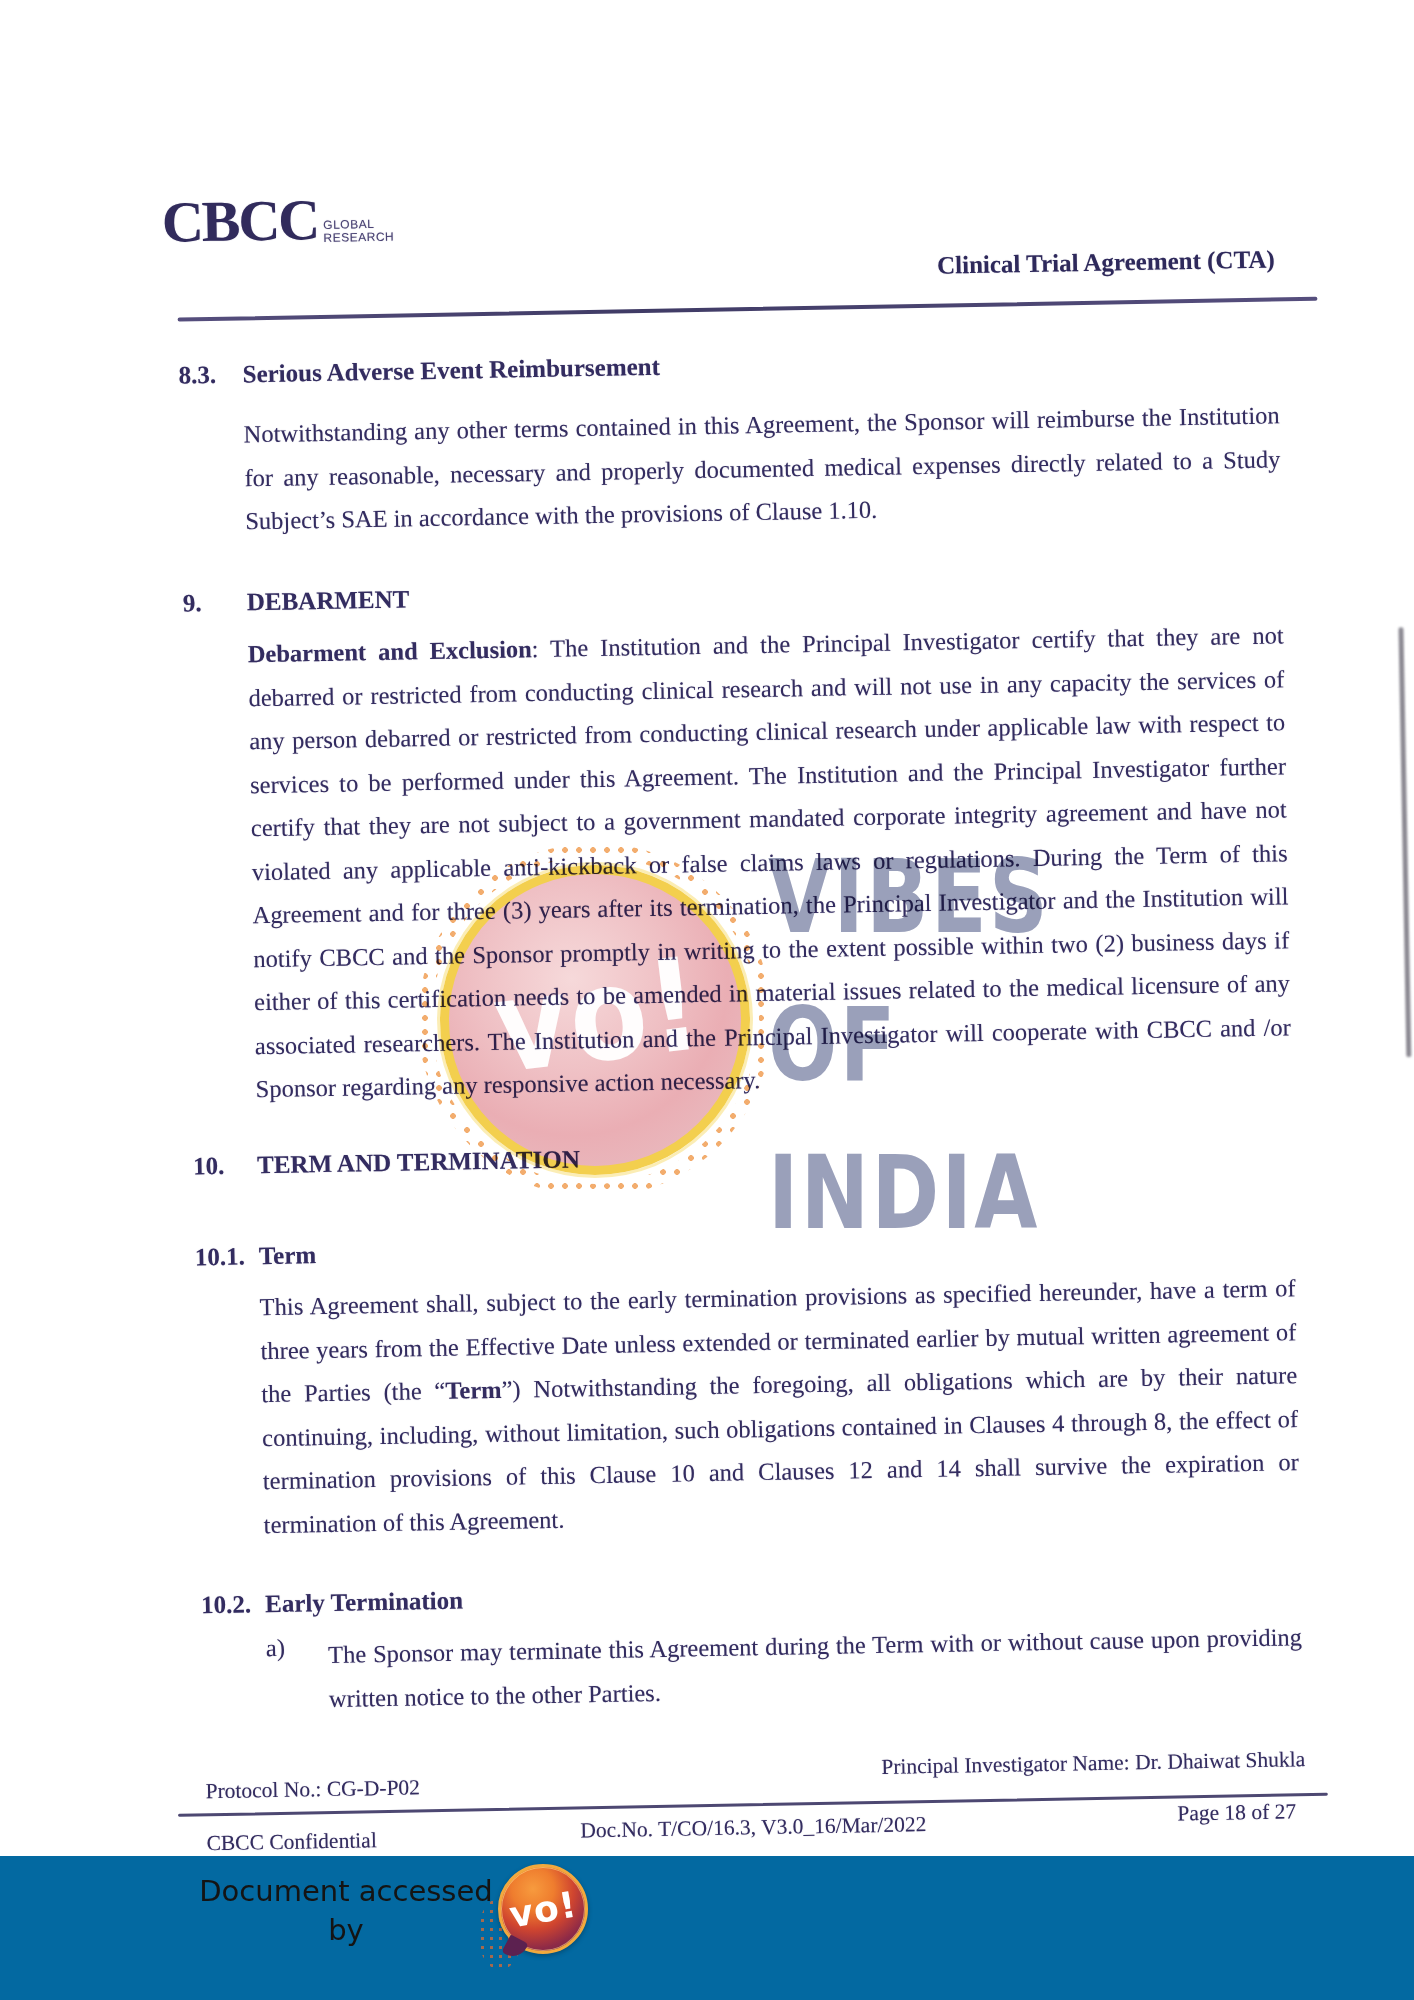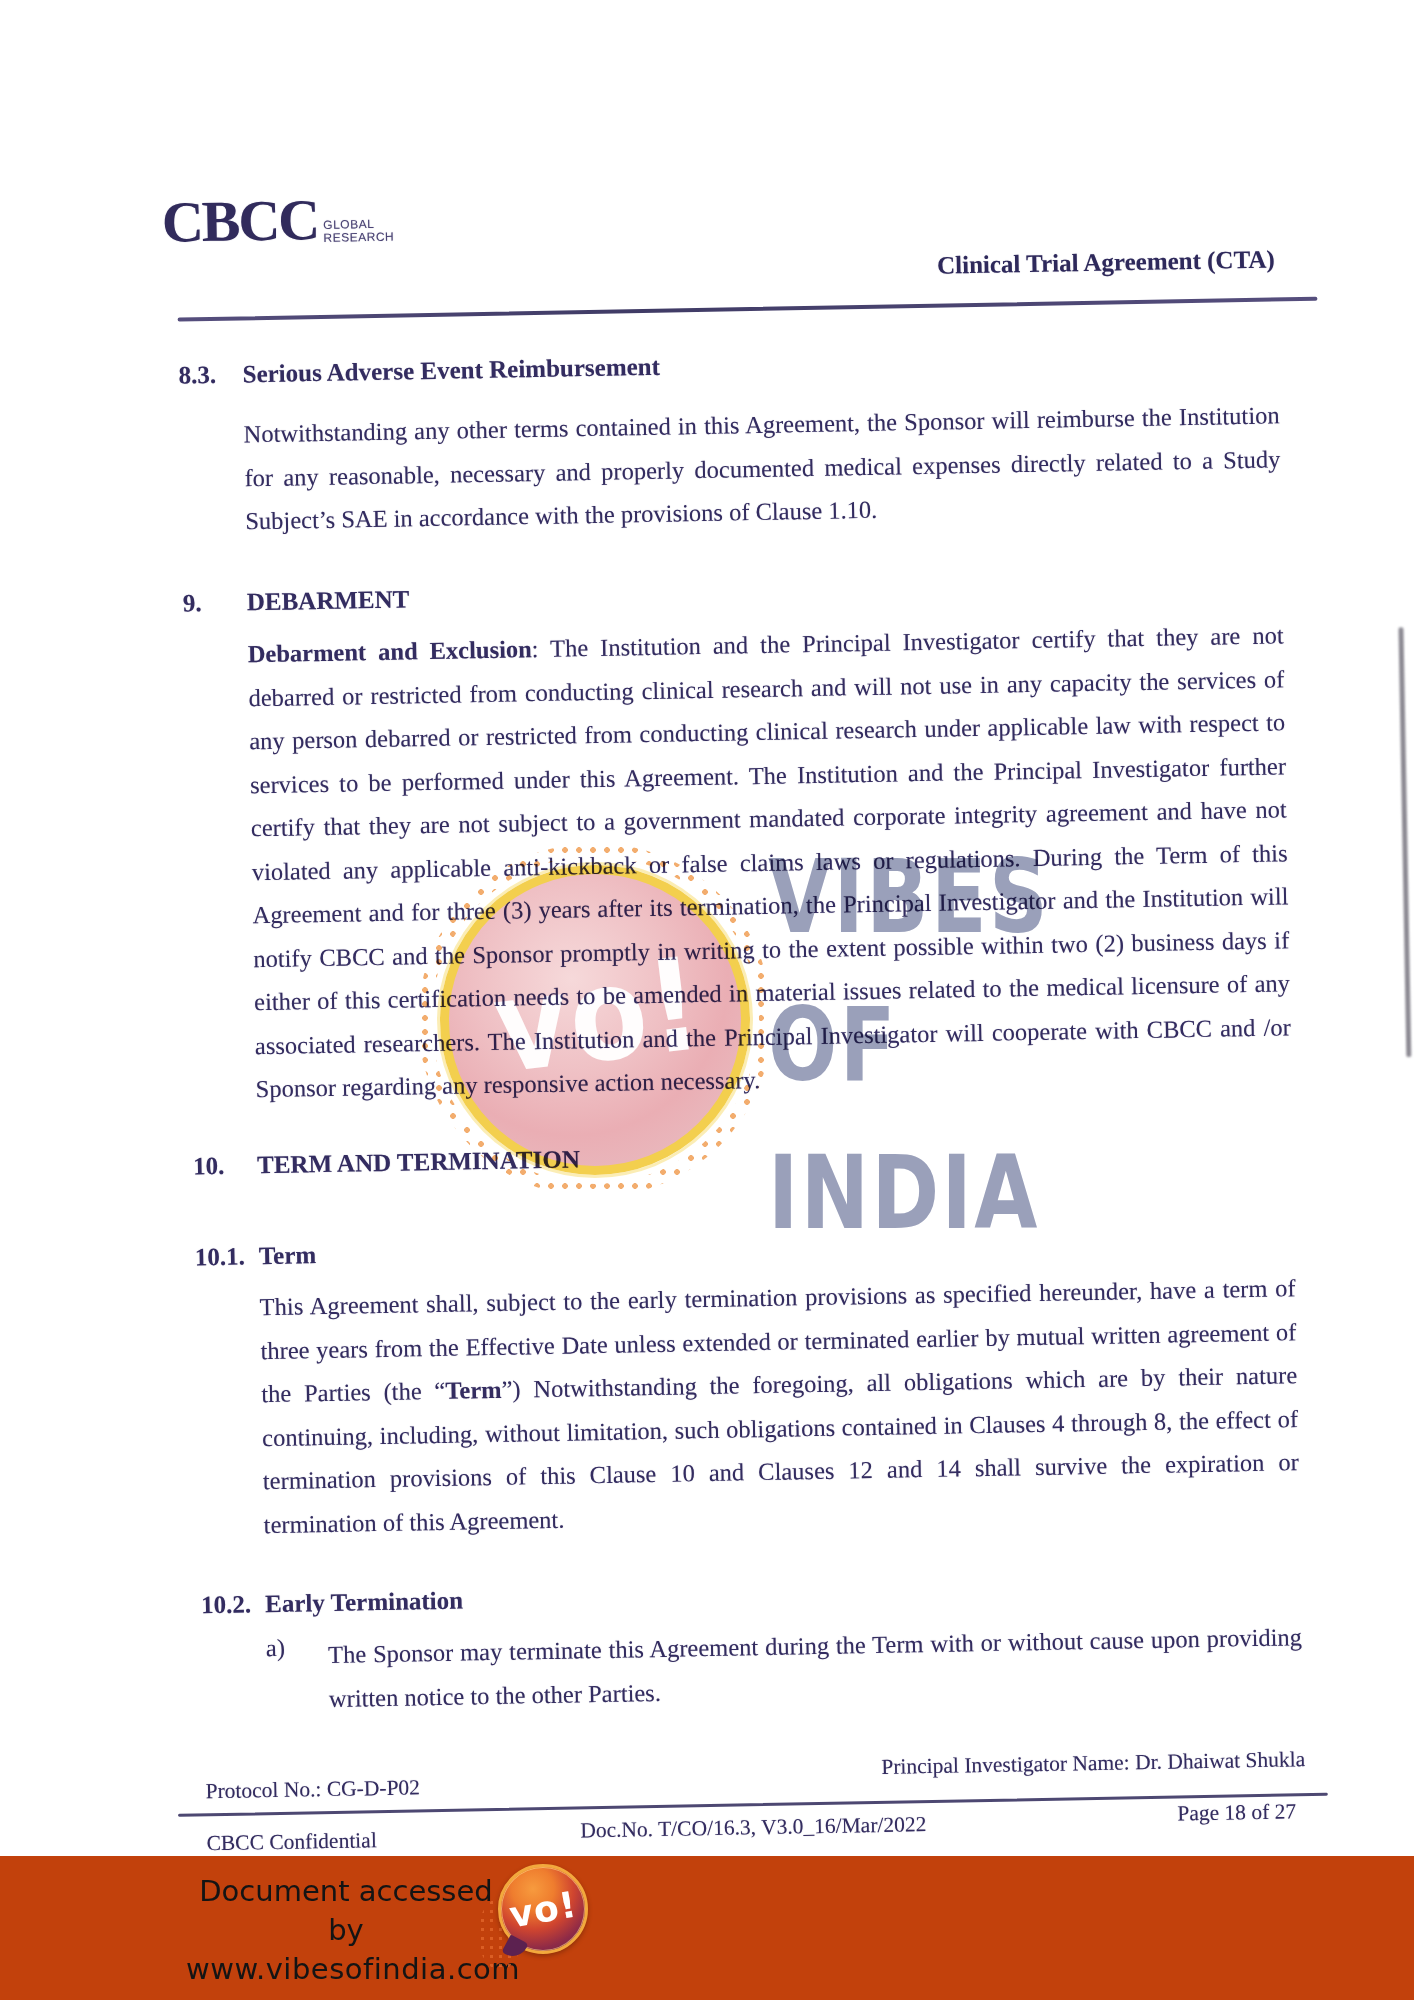--- a/index.html
+++ b/index.html
@@ -62,21 +62,21 @@
              box-shadow:0 0 0 3px rgba(246,216,90,.45);}
   .wm-vo{position:absolute; left:448px; top:906px; width:300px; text-align:center;
          font-family:"DejaVu Sans",sans-serif; font-weight:700; font-size:128px; line-height:220px;
          color:rgba(255,255,255,.96); transform:rotate(-7deg) scaleX(.88); letter-spacing:2px;}
   .wm-line{position:absolute; left:768px; font-family:"DejaVu Sans",sans-serif; font-weight:700;
            font-size:102px; line-height:102px; color:var(--watermark_text,#9aa0ba);
            transform:scaleX(.8); transform-origin:left top; letter-spacing:3px;}
   .wm-line1{top:846px;} .wm-line2{top:994px;} .wm-line3{top:1142px;}
 
   
-  .banner{position:absolute; left:0; top:1856px; width:100%; height:144px; background:#c2410c;}
+  .banner{position:absolute; left:0; top:1856px; width:100%; height:144px; background:#0369a1;}
   .banner-text{position:absolute; left:186px; top:16px; width:320px; text-align:center;
                font-family:"DejaVu Sans",sans-serif; font-size:29px; line-height:39px; color:var(--banner_text,#141414);}
   .banner-url{letter-spacing:.5px;}
   .badge{position:absolute; left:498px; top:8px; width:90px; height:90px; border-radius:50%;
          border:3px solid #f2a93d;
          background:radial-gradient(circle at 38% 26%, #f79b3e 0%, var(--badge_orange,#ef7d2e) 26%, var(--badge_red,#d0452f) 50%, #8e2a47 74%, var(--badge_purple,#5c2150) 100%);
          box-shadow:0 2px 5px rgba(0,0,0,.28), inset 0 0 0 1px rgba(255,220,140,.6);}
   .badge-text{position:absolute; inset:0; display:flex; align-items:center; justify-content:center;
               font-family:"DejaVu Sans",sans-serif; font-weight:700; font-size:36px; color:#fff;
               transform:rotate(-10deg); letter-spacing:1px;}
@@ -164,21 +164,20 @@
     <div class="wm-circle"></div>
     <div class="wm-vo">vo!</div>
     <div class="wm-line wm-line1">VIBES</div>
     <div class="wm-line wm-line2">OF</div>
     <div class="wm-line wm-line3">INDIA</div>
   </div>
 
   <div class="banner">
     <div class="banner-text">
       <div>Document accessed by</div>
-      <div class="banner-url">www.vibesofindia.com</div>
     </div>
     <div class="badge-spray"></div>
     <div class="badge">
       <div class="badge-tail"></div>
       <div class="badge-text">vo!</div>
     </div>
   </div>
 
 </div>
 

